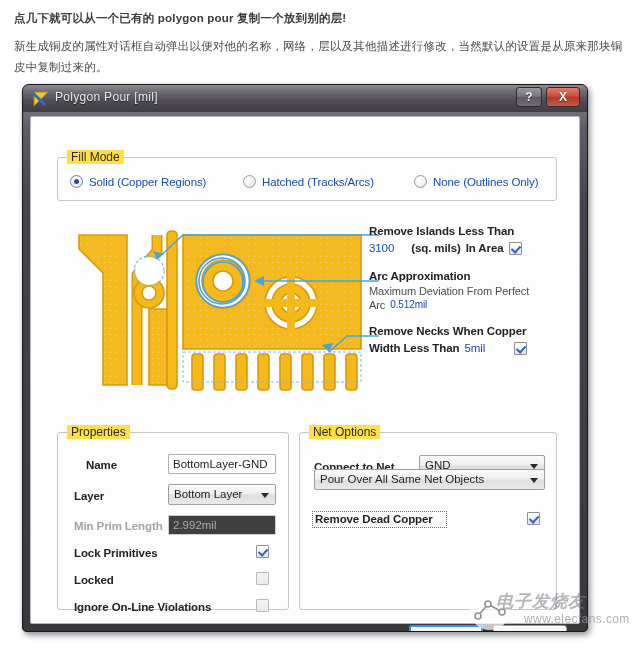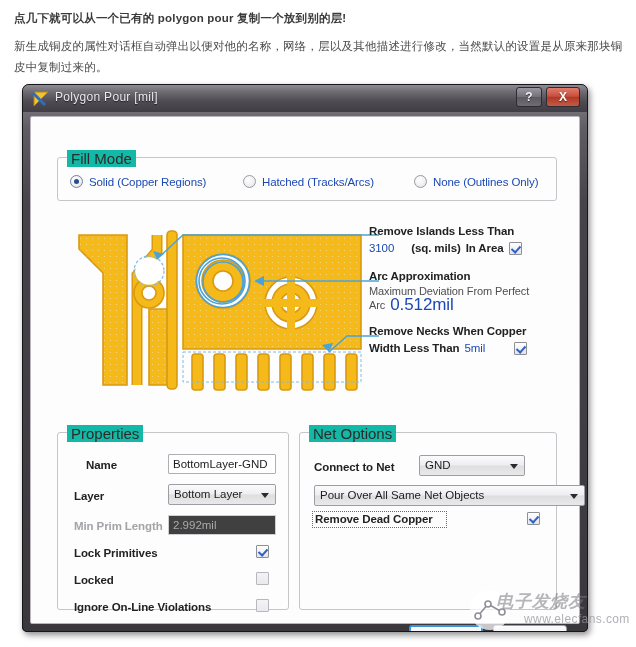--- a/index.html
+++ b/index.html
@@ -129,23 +129,23 @@
   .group {
     position: absolute;
     border: 1px solid #c6c5ca;
     border-radius: 3px;
     box-sizing: border-box;
   }
   .group-title {
     position: absolute;
     top: -8px;
     left: 9px;
-    background: #14b8a6;
+    background: #fde047;
     padding: 0 4px;
-    font-size: 15px;
+    font-size: 12px;
     color: #2b2b2b;
     white-space: nowrap;
   }
 
   .grp-fill { left: 26px; top: 40px; width: 500px; height: 44px; }
   .grp-props { left: 26px; top: 315px; width: 232px; height: 178px; }
   .grp-net { left: 268px; top: 315px; width: 258px; height: 178px; }
 
   
   .radio-row {
@@ -493,21 +493,21 @@
         <span class="co-title">In Area</span>
         <span class="cbox on"></span>
       </div>
     </div>
 
     <div class="callout" style="left:338px; top:152px; width:200px;">
       <div class="co-title">Arc Approximation</div>
       <div class="co-sub">Maximum Deviation From Perfect</div>
       <div class="co-line">
         <span class="co-sub">Arc</span>
-        <span class="co-sub co-val" style="font-size:17px;">0.512mil</span>
+        <span class="co-sub co-val" style="font-size:10px;">0.512mil</span>
       </div>
     </div>
 
     <div class="callout" style="left:338px; top:207px; width:200px;">
       <div class="co-title">Remove Necks When Copper</div>
       <div class="co-line" style="margin-top:2px;">
         <span class="co-title">Width Less Than</span>
         <span class="co-title co-val">5mil</span>
         <span class="cbox on" style="margin-left:24px;"></span>
       </div>
@@ -535,26 +535,26 @@
       <div class="cbox off prop-check" style="left:198px; top:139px;"></div>
 
       <div class="field-label" style="left:16px; top:168px;">Ignore On-Line Violations</div>
       <div class="cbox off prop-check" style="left:198px; top:166px;"></div>
     </div>
 
     <div class="group grp-net">
       <div class="group-title">Net Options</div>
 
       <div class="field-label" style="left:14px; top:28px;">Connect to Net</div>
-      <div class="combo" style="left:119px; top:22px; width:106px;">
+      <div class="combo" style="left:119px; top:22px; width:126px;">
         <span>GND</span>
         <span class="arrow"></span>
       </div>
 
-      <div class="combo" style="left:14px; top:52px; width:271px;">
+      <div class="combo" style="left:14px; top:36px; width:231px;">
         <span>Pour Over All Same Net Objects</span>
         <span class="arrow"></span>
       </div>
 
       <div class="focus-box" style="left:12px; top:78px; width:135px; height:17px;"></div>
       <div class="field-label" style="left:15px; top:80px;">Remove Dead Copper</div>
       <div class="cbox on prop-check" style="left:227px; top:79px;"></div>
     </div>
 
     <div class="dlg-btn focused" style="left:378px; top:508px;">OK</div>

